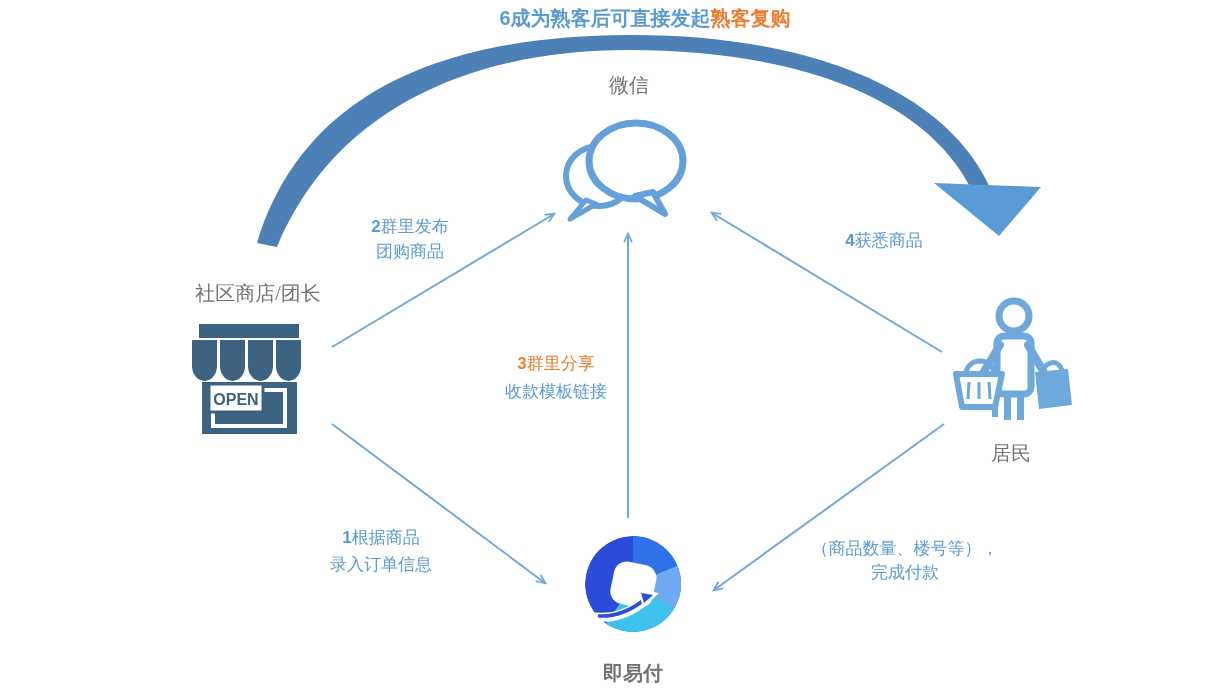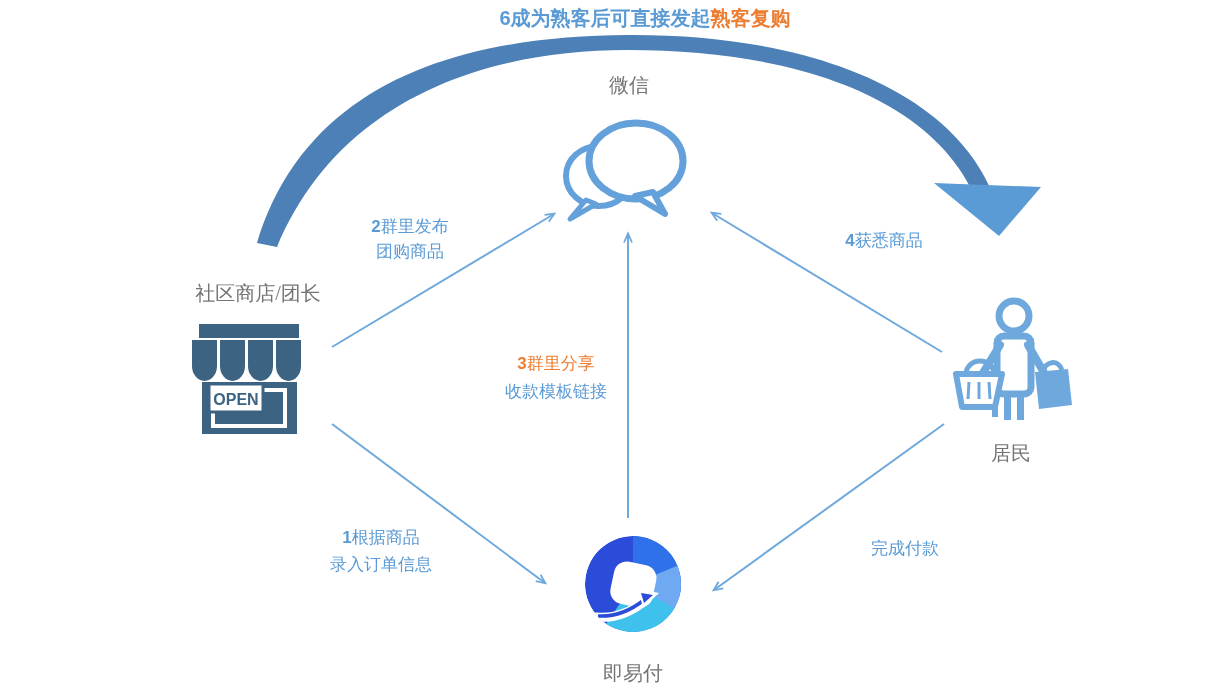--- a/index.html
+++ b/index.html
@@ -92,21 +92,21 @@
     </g>
   </svg>
 
   <div class="lbl center top-note" style="left:645px;top:5px;">
     <span class="num">6</span><span>成为熟客后可直接发起</span><span class="orange">熟客复购</span>
   </div>
 
   <div class="lbl center node-label" style="left:629px;top:72px;">微信</div>
   <div class="lbl center node-label" style="left:258px;top:280px;">社区商店/团长</div>
   <div class="lbl center node-label" style="left:1011px;top:440px;">居民</div>
-  <div class="lbl center node-label" style="left:633px;top:660px;">即易付</div>
+  <div class="lbl center node-label" style="left:633px;top:660px;font-weight:bold;">即易付</div>
 
   <div class="lbl center step" style="left:410px;top:214px;text-align:center;">
     <div><span class="num">2</span><span>群里发布</span></div>
     <div>团购商品</div>
   </div>
 
   <div class="lbl center step" style="left:884px;top:228px;">
     <div><span class="num">4</span><span>获悉商品</span></div>
   </div>
 
@@ -114,16 +114,17 @@
     <div class="orange"><span class="num">3</span><span>群里分享</span></div>
     <div class="blue">收款模板链接</div>
   </div>
 
   <div class="lbl center step" style="left:381px;top:524px;line-height:27px;">
     <div><span class="num">1</span><span>根据商品</span></div>
     <div>录入订单信息</div>
   </div>
 
   <div class="lbl center step" style="left:905px;top:537px;line-height:24px;">
+    <div class="blue">（商品数量、楼号等），</div>
     <div class="blue">完成付款</div>
   </div>
 
 </div>
 
 </body></html>

